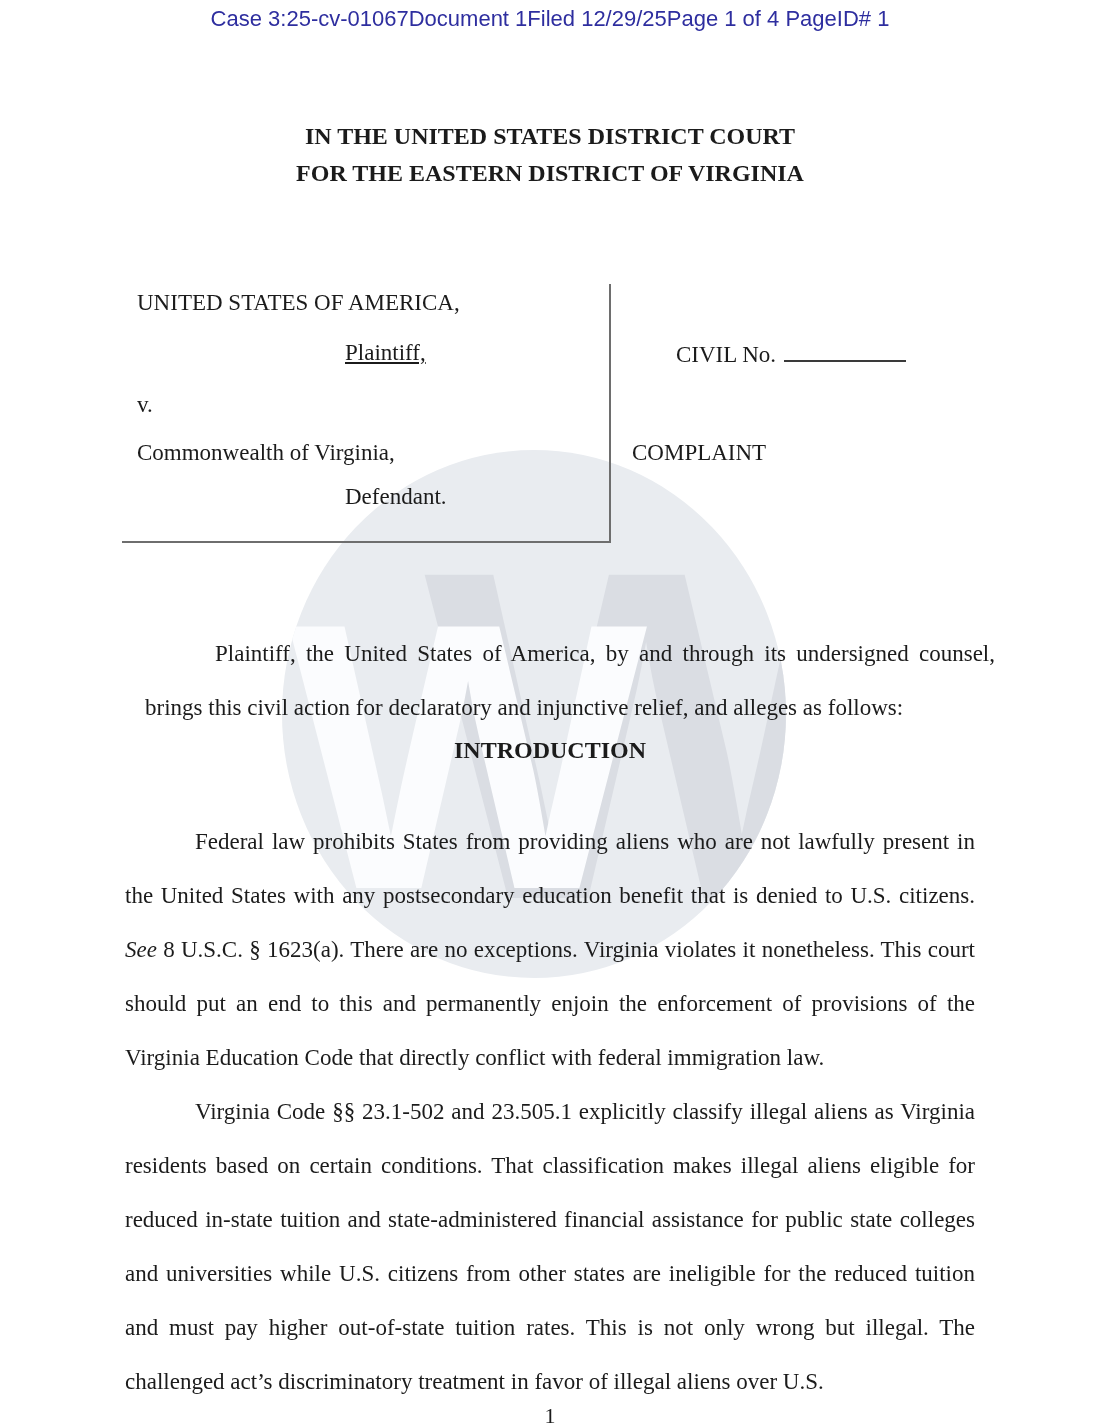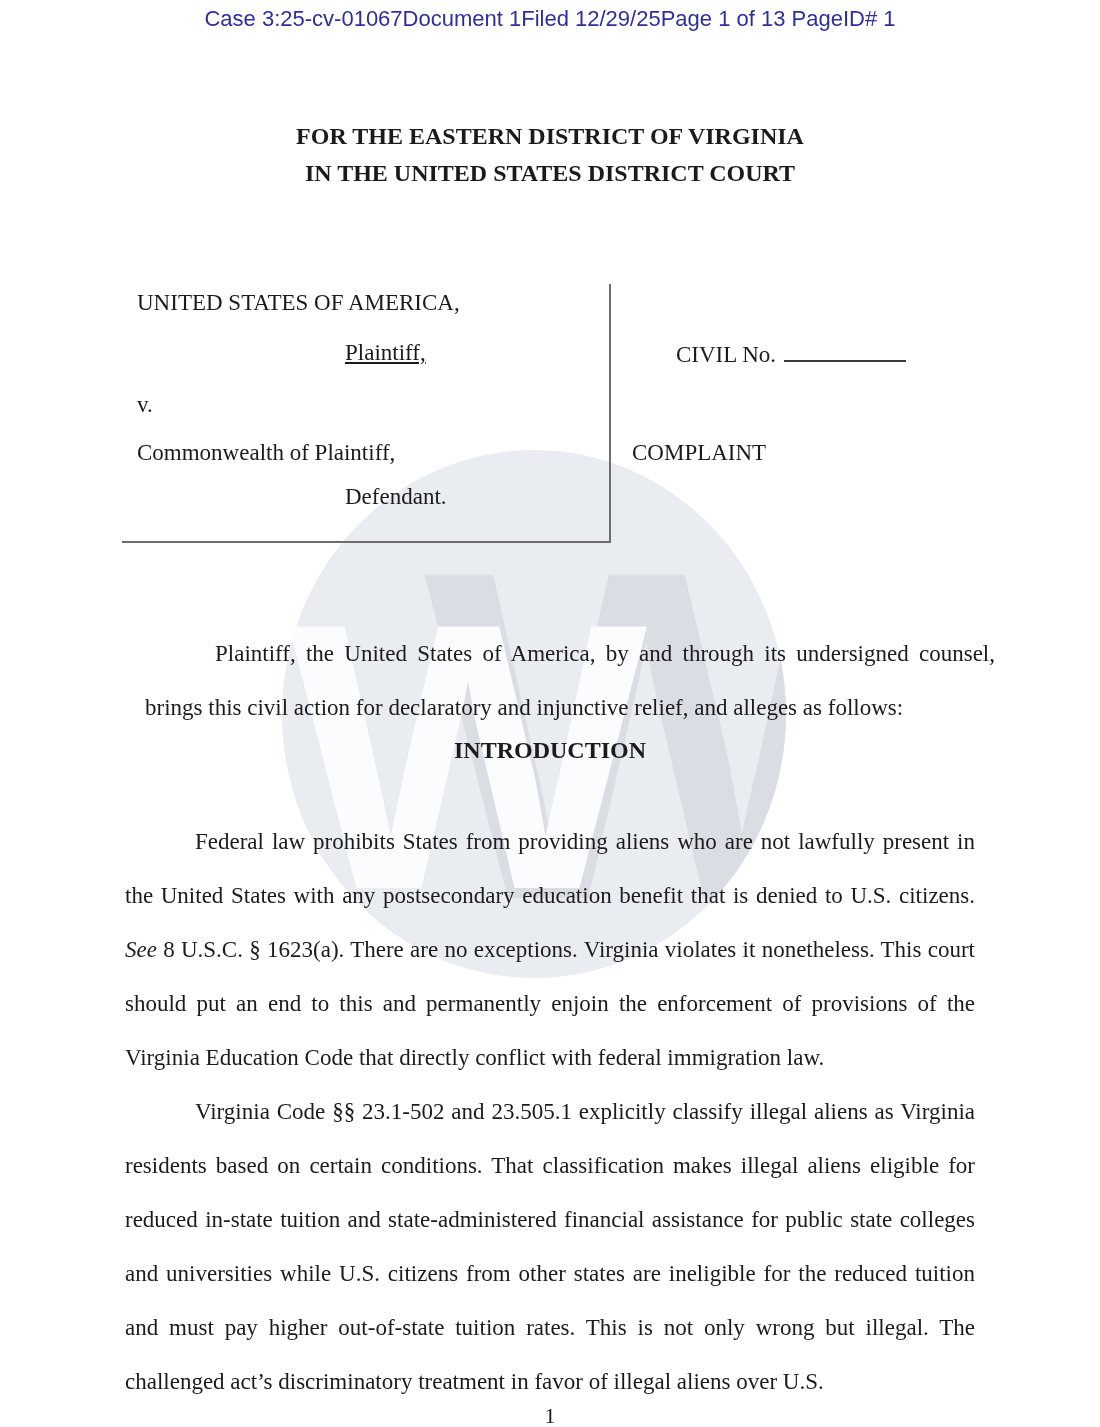--- a/index.html
+++ b/index.html
@@ -129,33 +129,33 @@
       <text x="190" y="438" font-size="380" fill="#fbfcfe" text-anchor="middle">W</text>
     </g>
   </svg>
 
   <div class="content">
 
     <div class="cmecf-header">
       <span>Case 3:25-cv-01067</span>
       <span>Document 1</span>
       <span>Filed 12/29/25</span>
-      <span>Page 1 of 13 PageID# 1</span>
+      <span>Page 1 of 4 PageID# 1</span>
     </div>
 
     <div class="court-title">
+      <div>IN THE UNITED STATES DISTRICT COURT</div>
       <div>FOR THE EASTERN DISTRICT OF VIRGINIA</div>
-      <div>IN THE UNITED STATES DISTRICT COURT</div>
     </div>
 
     <div>
       <div class="cap-text cap-plaintiff-name">UNITED STATES OF AMERICA,</div>
       <div class="cap-text cap-plaintiff-role">Plaintiff,</div>
       <div class="cap-text cap-versus">v.</div>
-      <div class="cap-text cap-defendant-name">Commonwealth of Plaintiff,</div>
+      <div class="cap-text cap-defendant-name">Commonwealth of Virginia,</div>
       <div class="cap-text cap-defendant-role">Defendant.</div>
 
       <div class="cap-vline"></div>
       <div class="cap-hline"></div>
 
       <div class="cap-text cap-civil-no">
         <span>CIVIL No.</span><span class="civil-blank"></span>
       </div>
       <div class="cap-text cap-complaint">COMPLAINT</div>
     </div>

